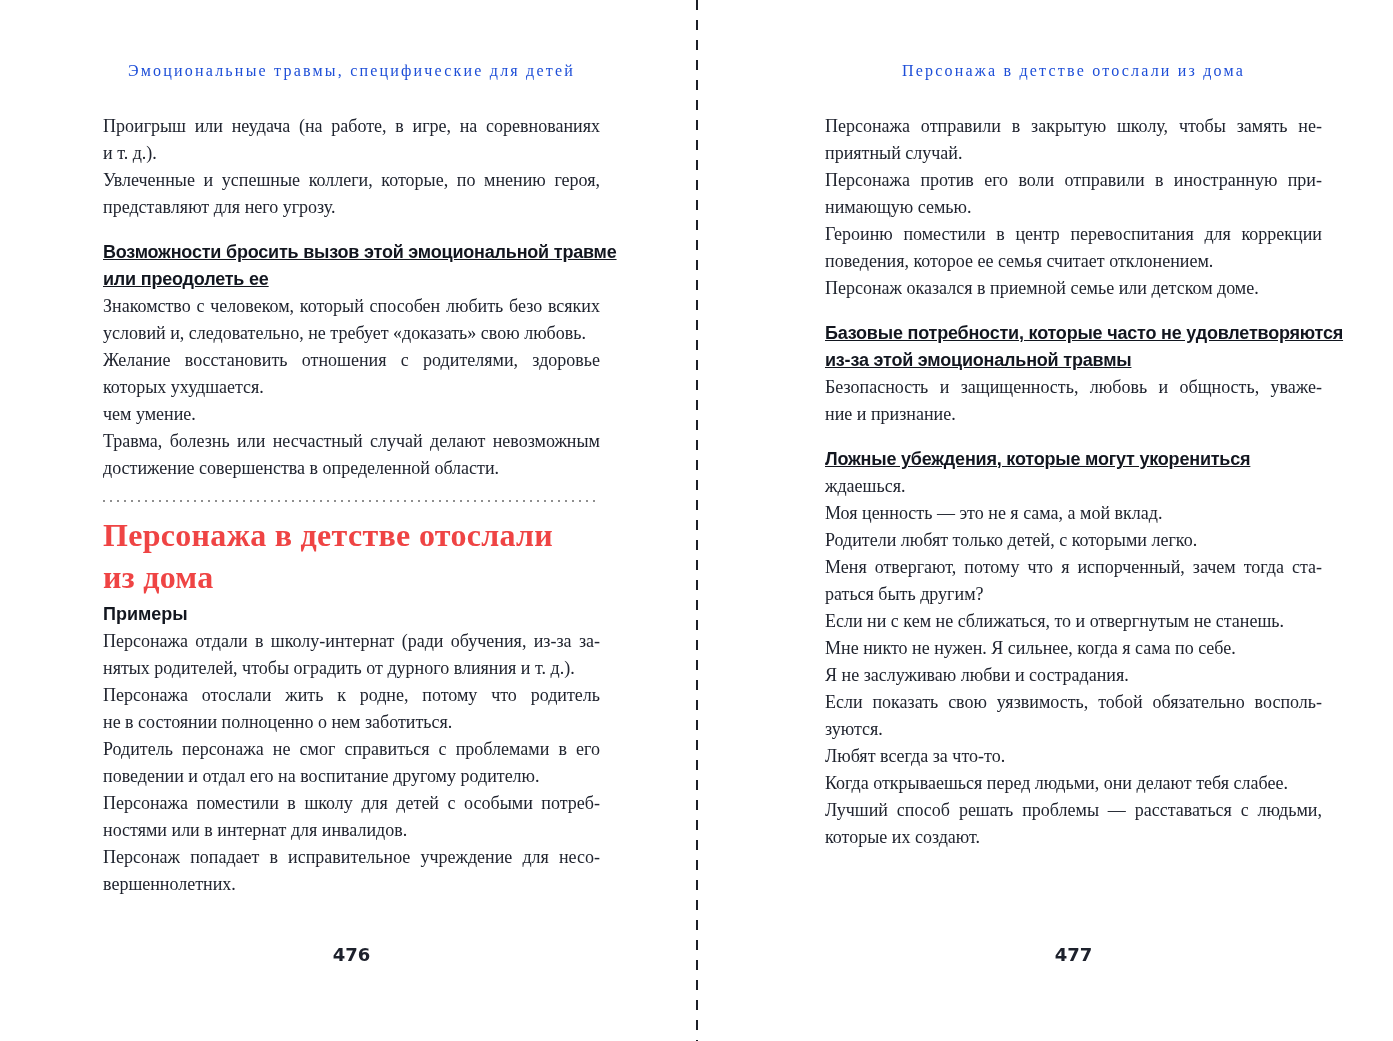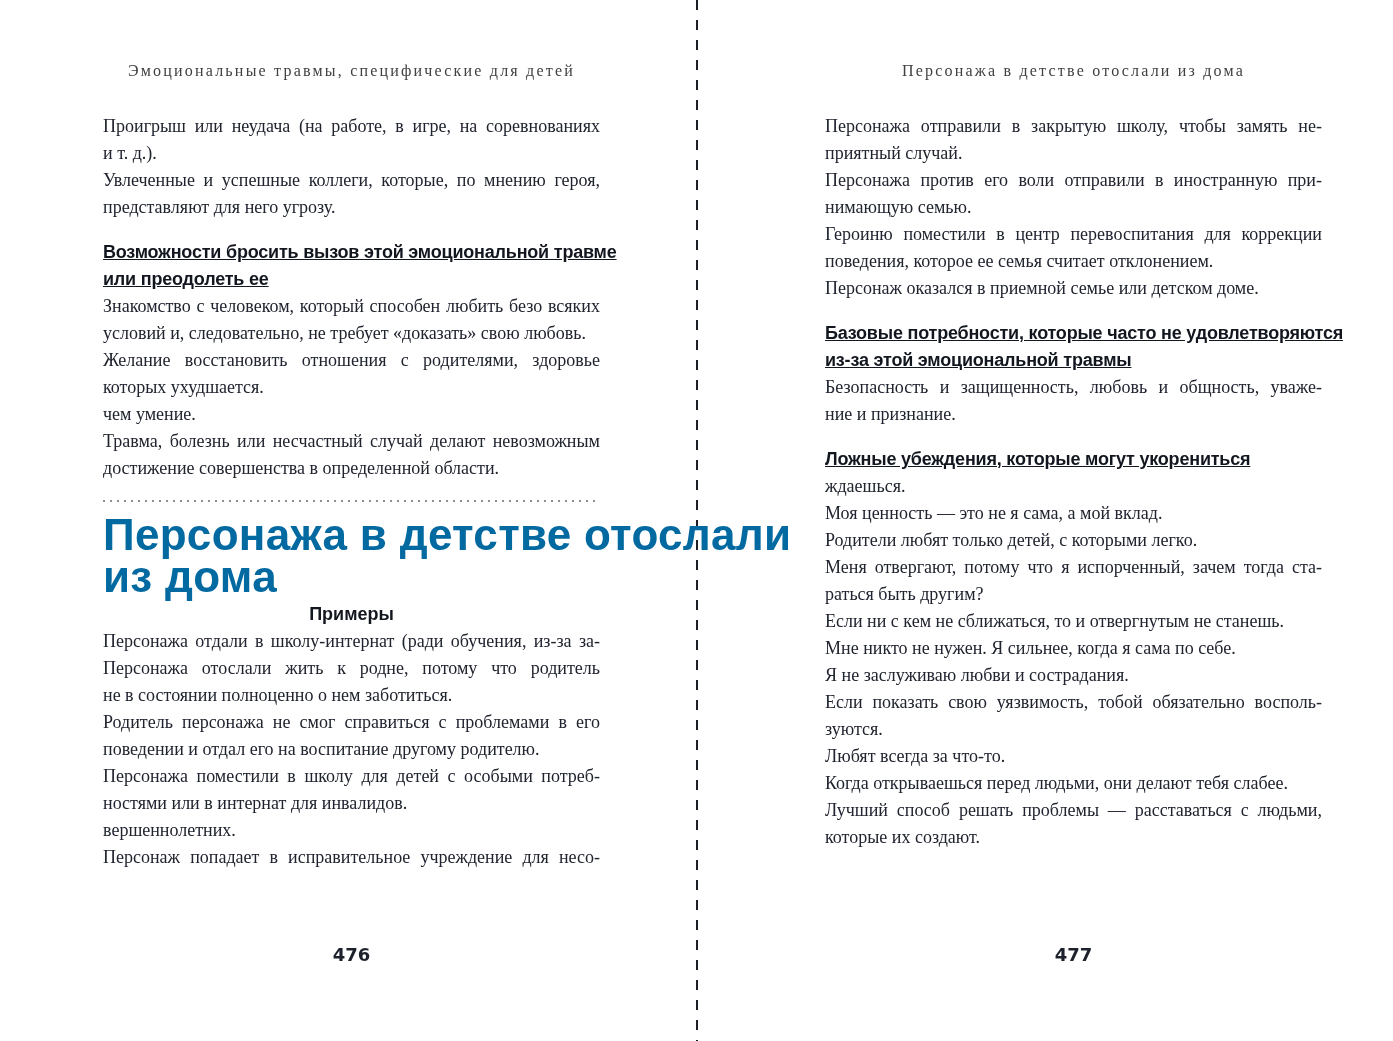--- a/index.html
+++ b/index.html
@@ -36,21 +36,21 @@
 
   .running-head {
     position: absolute;
     top: 62px;
     left: 0;
     width: 100%;
     text-align: center;
     font-family: "Liberation Serif", serif;
     font-size: 16px;
     letter-spacing: 2.2px;
-    color: #404040;
+    color: #1d4ed8;
     white-space: nowrap;
   }
   .page-body {
     position: absolute;
     top: 113px;
     left: 0;
     width: 497px;
   }
   .page-number {
     position: absolute;
@@ -88,39 +88,39 @@
     font-size: 18px;
     line-height: 27px;
     letter-spacing: -0.2px;
     color: #12161f;
   }
   .heading-sans .line { white-space: nowrap; text-decoration: underline; }
 
   
   .section-title {
     margin: 6px 0 3px 0;
-    font-family: Liberation Sans, sans-serif;
+    font-family: Liberation Serif, serif;
     font-weight: 700;
-    font-size: 44px;
+    font-size: 32px;
     line-height: 42px;
     letter-spacing: 0.3px;
-    color: #0369a1;
+    color: #ef4444;
   }
   .section-title .line { white-space: nowrap; }
 
   
   .subheading {
     margin-top: 2px;
     font-family: "Liberation Sans", sans-serif;
     font-weight: 700;
     font-size: 18px;
     line-height: 27px;
     color: #12161f;
   }
-  .subheading .line { white-space: nowrap; text-align: center; }
+  .subheading .line { white-space: nowrap; }
 
   
   .dotted-rule {
     margin: 18px 0 12px 0;
     height: 2px;
     width: 100%;
     background: repeating-linear-gradient(to right,
       #8f8f8f 0px, #8f8f8f 2px,
       transparent 2px, transparent 7px);
   }
@@ -165,36 +165,37 @@
         <div class="dotted-rule"></div>
         <div class="section-title">
           <div class="line">Персонажа в детстве отослали</div>
           <div class="line">из дома</div>
         </div>
         <div class="subheading">
           <div class="line">Примеры</div>
         </div>
         <div class="para">
           <div class="line">Персонажа отдали в школу-интернат (ради обучения, из-за за-</div>
+          <div class="line last">нятых родителей, чтобы оградить от дурного влияния и т. д.).</div>
         </div>
         <div class="para">
           <div class="line">Персонажа отослали жить к родне, потому что родитель</div>
           <div class="line last">не в состоянии полноценно о нем заботиться.</div>
         </div>
         <div class="para">
           <div class="line">Родитель персонажа не смог справиться с проблемами в его</div>
           <div class="line last">поведении и отдал его на воспитание другому родителю.</div>
         </div>
         <div class="para">
           <div class="line">Персонажа поместили в школу для детей с особыми потреб-</div>
           <div class="line last">ностями или в интернат для инвалидов.</div>
         </div>
         <div class="para">
+          <div class="line">Персонаж попадает в исправительное учреждение для несо-</div>
           <div class="line last">вершеннолетних.</div>
-          <div class="line">Персонаж попадает в исправительное учреждение для несо-</div>
         </div>
       </div>
     <footer class="page-number">476</footer>
   </section>
 
   <section class="page right">
     <header class="running-head">Персонажа в детстве отослали из дома</header>
     <div class="page-body">
         <div class="para">
           <div class="line">Персонажа отправили в закрытую школу, чтобы замять не-</div>

